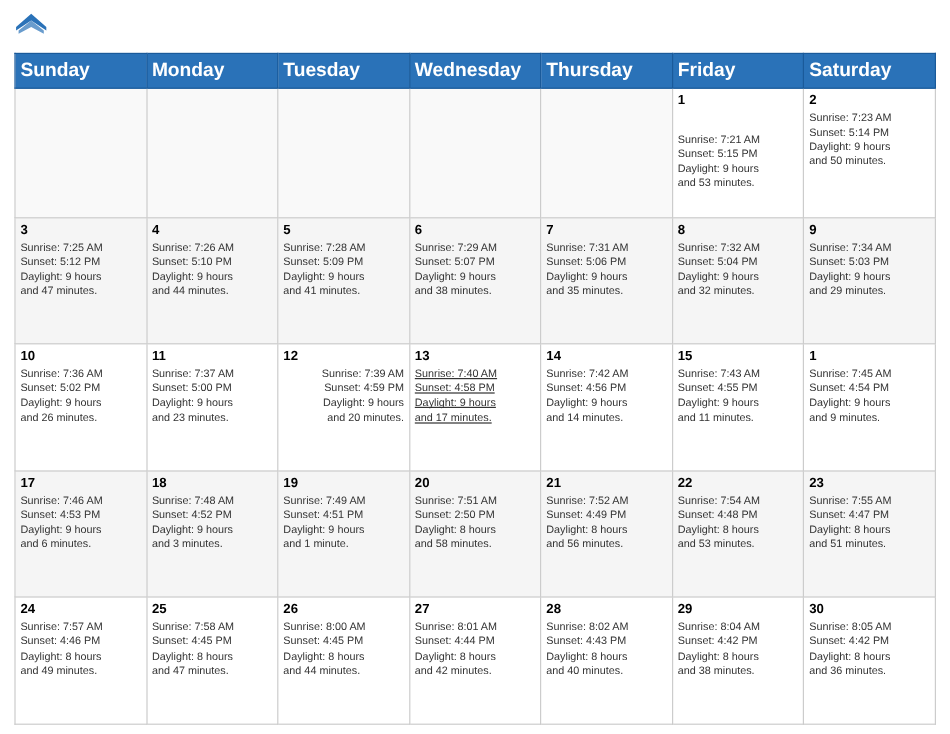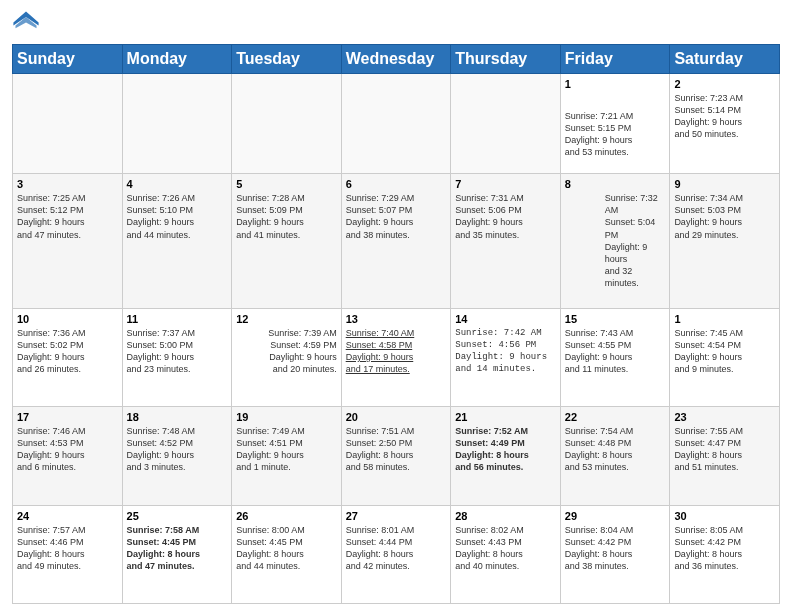--- a/index.html
+++ b/index.html
@@ -181,21 +181,21 @@
           </td>
           <td>
             <span class="day-num">7</span>
             <div class="day-info" style="white-space: pre-line;">Sunrise: 7:31 AM
 Sunset: 5:06 PM
 Daylight: 9 hours
 and 35 minutes.</div>
           </td>
           <td>
             <span class="day-num">8</span>
-            <div class="day-info" style="white-space: pre-line; margin-left: 40px;">Sunrise: 7:32 AM
+            <div class="day-info" style="white-space: pre-line;">Sunrise: 7:32 AM
 Sunset: 5:04 PM
 Daylight: 9 hours
 and 32 minutes.</div>
           </td>
           <td>
             <span class="day-num">9</span>
             <div class="day-info" style="white-space: pre-line;">Sunrise: 7:34 AM
 Sunset: 5:03 PM
 Daylight: 9 hours
 and 29 minutes.</div>
@@ -225,21 +225,21 @@
           </td>
           <td>
             <span class="day-num">13</span>
             <div class="day-info" style="white-space: pre-line; text-decoration: underline;">Sunrise: 7:40 AM
 Sunset: 4:58 PM
 Daylight: 9 hours
 and 17 minutes.</div>
           </td>
           <td>
             <span class="day-num">14</span>
-            <div class="day-info" style="white-space: pre-line; font-family: Liberation Mono, monospace;">Sunrise: 7:42 AM
+            <div class="day-info" style="white-space: pre-line;">Sunrise: 7:42 AM
 Sunset: 4:56 PM
 Daylight: 9 hours
 and 14 minutes.</div>
           </td>
           <td>
             <span class="day-num">15</span>
             <div class="day-info" style="white-space: pre-line;">Sunrise: 7:43 AM
 Sunset: 4:55 PM
 Daylight: 9 hours
 and 11 minutes.</div>
@@ -276,21 +276,21 @@
           </td>
           <td>
             <span class="day-num">20</span>
             <div class="day-info" style="white-space: pre-line;">Sunrise: 7:51 AM
 Sunset: 2:50 PM
 Daylight: 8 hours
 and 58 minutes.</div>
           </td>
           <td>
             <span class="day-num">21</span>
-            <div class="day-info" style="white-space: pre-line; font-weight: bold;">Sunrise: 7:52 AM
+            <div class="day-info" style="white-space: pre-line;">Sunrise: 7:52 AM
 Sunset: 4:49 PM
 Daylight: 8 hours
 and 56 minutes.</div>
           </td>
           <td>
             <span class="day-num">22</span>
             <div class="day-info" style="white-space: pre-line;">Sunrise: 7:54 AM
 Sunset: 4:48 PM
 Daylight: 8 hours
 and 53 minutes.</div>
@@ -306,21 +306,21 @@
         <tr>
           <td>
             <span class="day-num">24</span>
             <div class="day-info" style="white-space: pre-line;">Sunrise: 7:57 AM
 Sunset: 4:46 PM
 Daylight: 8 hours
 and 49 minutes.</div>
           </td>
           <td>
             <span class="day-num">25</span>
-            <div class="day-info" style="white-space: pre-line; font-weight: bold;">Sunrise: 7:58 AM
+            <div class="day-info" style="white-space: pre-line;">Sunrise: 7:58 AM
 Sunset: 4:45 PM
 Daylight: 8 hours
 and 47 minutes.</div>
           </td>
           <td>
             <span class="day-num">26</span>
             <div class="day-info" style="white-space: pre-line;">Sunrise: 8:00 AM
 Sunset: 4:45 PM
 Daylight: 8 hours
 and 44 minutes.</div>

